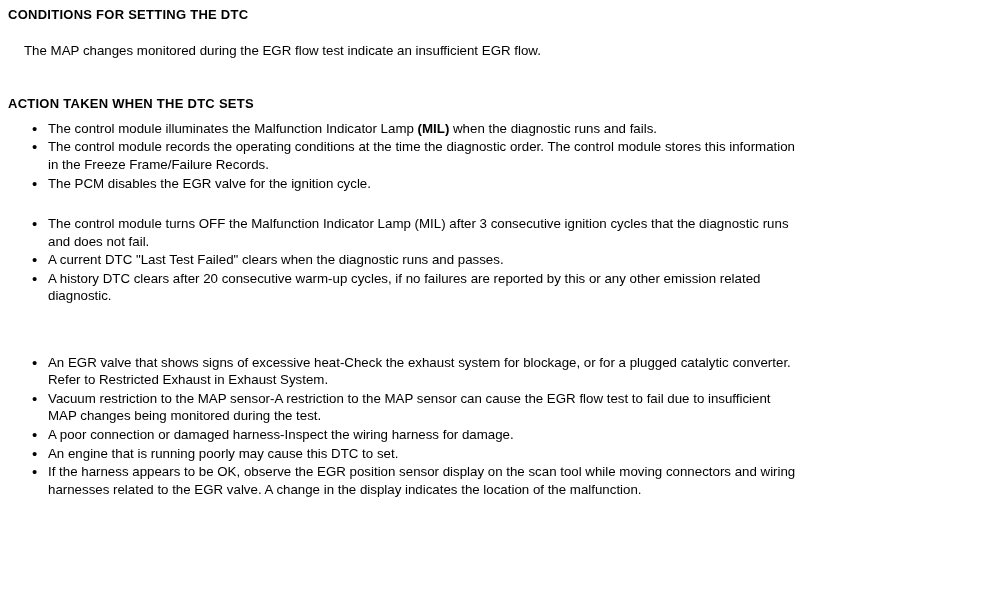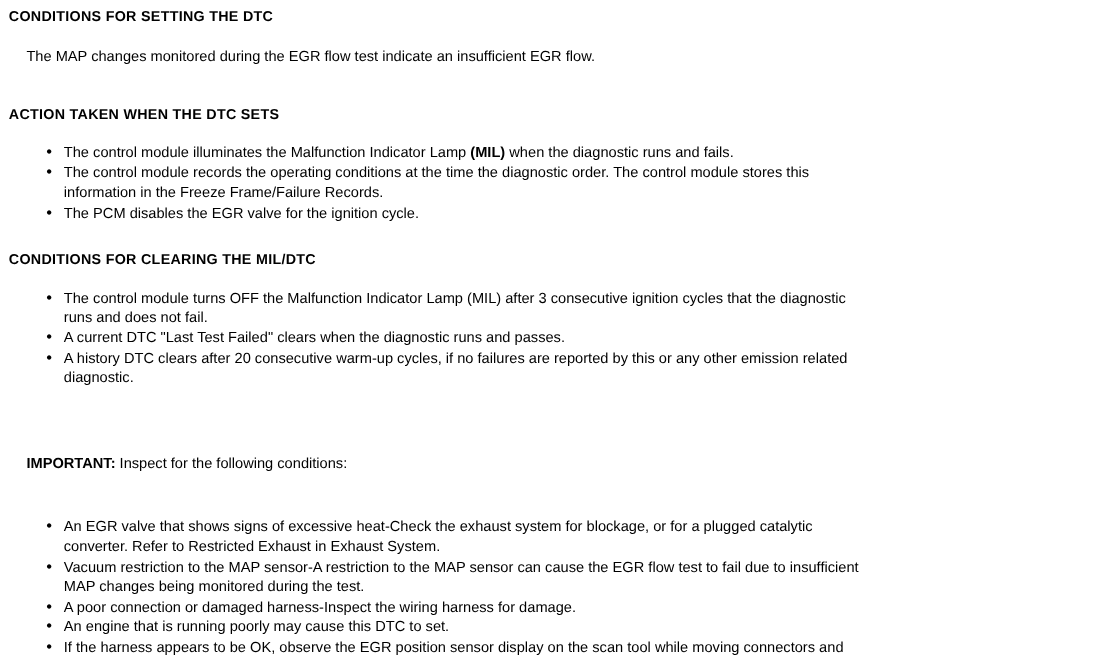--- a/index.html
+++ b/index.html
@@ -31,21 +31,21 @@
   .para {
     margin: 16px;
     padding: 0;
   }
   .gap-sm { height: 6px; }
   .gap-md { height: 13px; }
   .gap-lg { height: 19px; }
   .gap-xs { height: 3px; }
 
   ul.bullets {
-    margin: 12px;
+    margin: 2px;
     padding: 0 0 0 38px;
     list-style: none;
   }
   ul.bullets li {
     position: relative;
     margin: 0 0 1px 0;
     padding: 0 2px 0 0;
   }
   ul.bullets li::before {
     content: "\2022";
@@ -72,34 +72,32 @@
   <h2 class="section-head">ACTION TAKEN WHEN THE DTC SETS</h2>
   <div class="gap-sm"></div>
   <ul class="bullets">
     <li>The control module illuminates the Malfunction Indicator Lamp <span class="bold">(MIL)</span> when the diagnostic runs and fails.</li>
     <li>The control module records the operating conditions at the time the diagnostic order. The control module stores this information in the Freeze Frame/Failure Records.</li>
     <li>The PCM disables the EGR valve for the ignition cycle.</li>
   </ul>
 
   <div class="gap-md"></div>
 
-  <h2 class="section-head">CONDITIONS FOR CLEARING THE MIL/DTC</h2>
   <div class="gap-sm"></div>
   <ul class="bullets">
     <li>The control module turns OFF the Malfunction Indicator Lamp (MIL) after 3 consecutive ignition cycles that the diagnostic runs and does not fail.</li>
     <li>A current DTC "Last Test Failed" clears when the diagnostic runs and passes.</li>
     <li>A history DTC clears after 20 consecutive warm-up cycles, if no failures are reported by this or any other emission related diagnostic.</li>
   </ul>
 
   <div class="gap-md"></div>
 
 
   <div class="gap-lg"></div>
 
-  <p class="para"><span class="imp-lead">IMPORTANT:</span><span> Inspect for the following conditions:</span></p>
 
   <div class="gap-md"></div>
 
   <ul class="bullets">
     <li>An EGR valve that shows signs of excessive heat-Check the exhaust system for blockage, or for a plugged catalytic converter. Refer to Restricted Exhaust in Exhaust System.</li>
     <li>Vacuum restriction to the MAP sensor-A restriction to the MAP sensor can cause the EGR flow test to fail due to insufficient MAP changes being monitored during the test.</li>
     <li>A poor connection or damaged harness-Inspect the wiring harness for damage.</li>
     <li>An engine that is running poorly may cause this DTC to set.</li>
     <li>If the harness appears to be OK, observe the EGR position sensor display on the scan tool while moving connectors and wiring harnesses related to the EGR valve. A change in the display indicates the location of the malfunction.</li>
   </ul>

